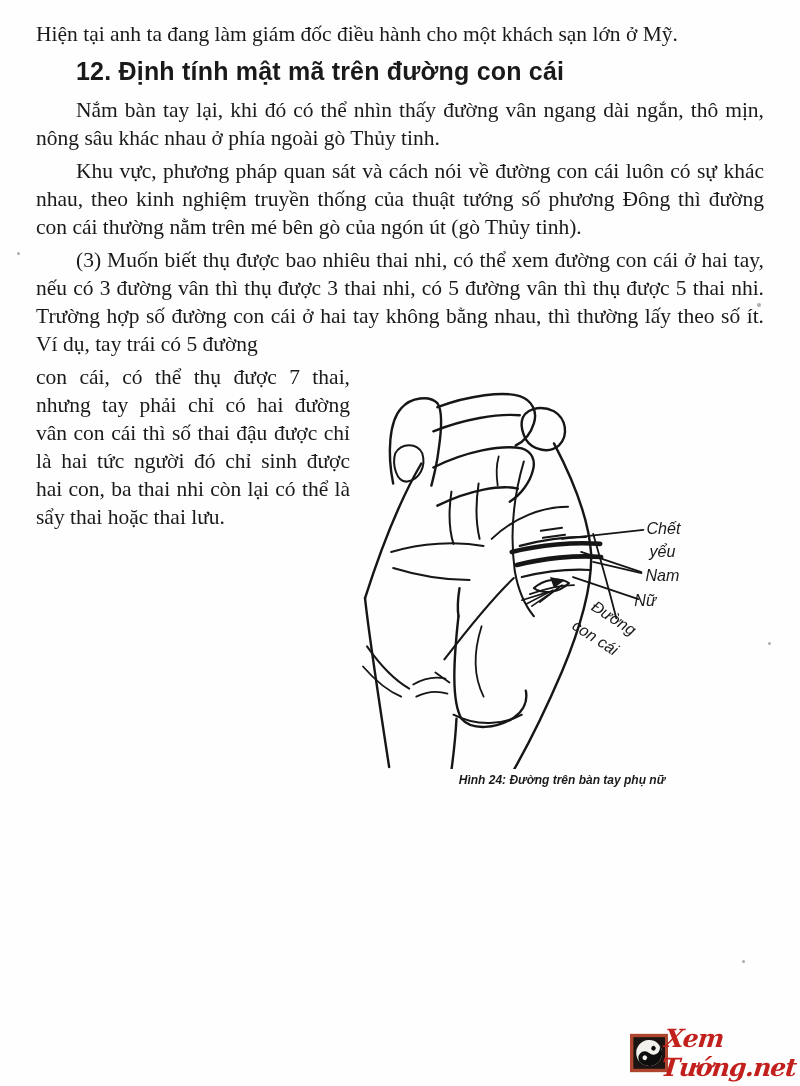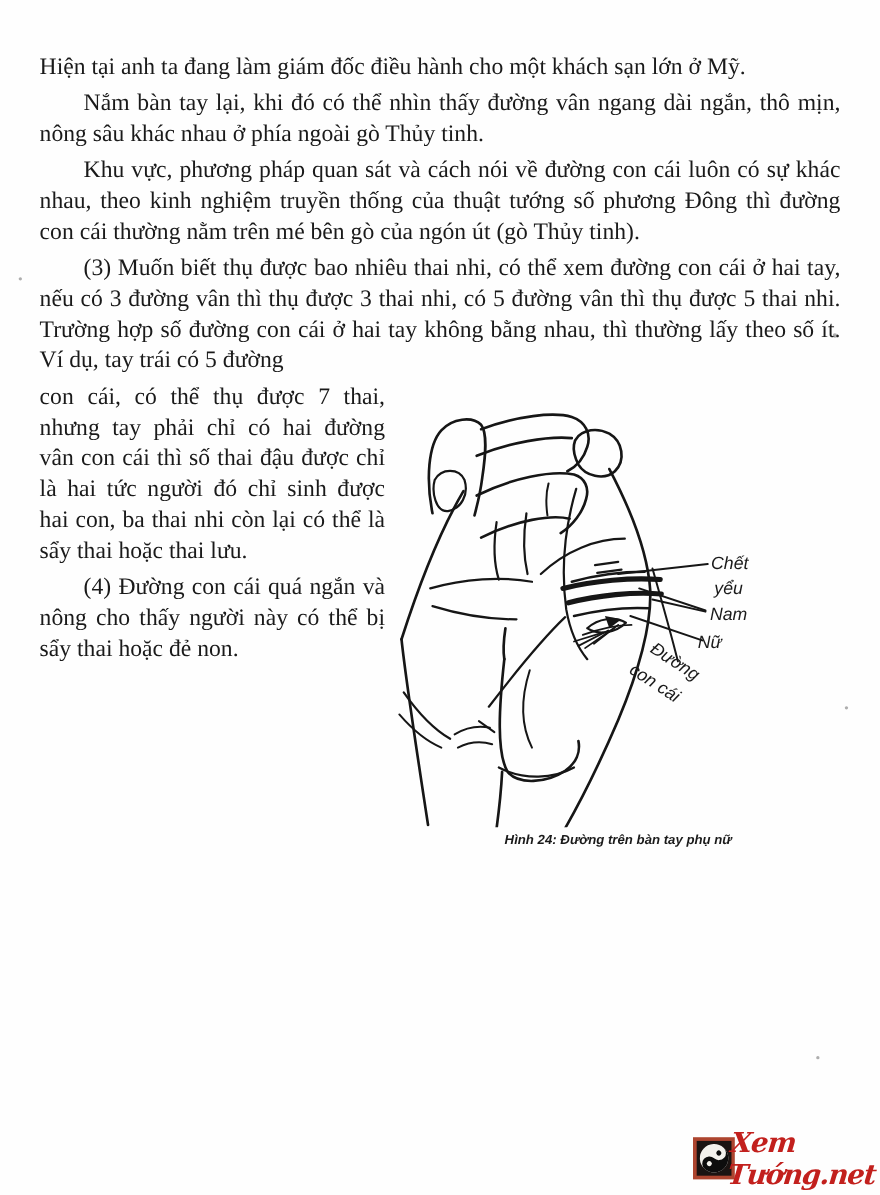--- a/index.html
+++ b/index.html
@@ -1,21 +1,21 @@
 <!DOCTYPE html>
 <html lang="vi"><head>
 <meta charset="utf-8">
 <style>
   html,body{margin:0;padding:0;}
   body{
     width:800px;height:1086px;overflow:hidden;position:relative;
     background:#fefefe;color:#1a1a1a;
     font-family:"Liberation Serif","DejaVu Serif",serif;
   }
-  .page{padding:46px 36px 0 36px;}
+  .page{padding:20px 36px 0 36px;}
   p.body{
     font-size:21.5px;line-height:28px;text-align:justify;
     margin:0 0 5px 0;
   }
   p.indent{text-indent:40px;}
   h2.heading{
     font-family:"Liberation Sans","DejaVu Sans",sans-serif;
     font-size:25px;font-weight:bold;letter-spacing:.2px;
     margin:9px 0 10px 40px;
   }
@@ -45,20 +45,21 @@
   .speck{position:absolute;background:#6b6b6b;border-radius:50%;opacity:.55;}
   .clear{clear:both;}
 </style>
 </head>
 <body>
 
 <div class="page">
 
   <p class="body">Hiện tại anh ta đang làm giám đốc điều hành cho một khách sạn lớn ở Mỹ.</p>
 
+  <h2 class="heading">12. Định tính mật mã trên đường con cái</h2>
 
   <p class="body indent">Nắm bàn tay lại, khi đó có thể nhìn thấy đường vân ngang dài ngắn, thô mịn, nông sâu khác nhau ở phía ngoài gò Thủy tinh.</p>
   <p class="body indent">Khu vực, phương pháp quan sát và cách nói về đường con cái luôn có sự khác nhau, theo kinh nghiệm truyền thống của thuật tướng số phương Đông thì đường con cái thường nằm trên mé bên gò của ngón út (gò Thủy tinh).</p>
   <p class="body indent">(3) Muốn biết thụ được bao nhiêu thai nhi, có thể xem đường con cái ở hai tay, nếu có 3 đường vân thì thụ được 3 thai nhi, có 5 đường vân thì thụ được 5 thai nhi. Trường hợp số đường con cái ở hai tay không bằng nhau, thì thường lấy theo số ít. Ví dụ, tay trái có 5 đường</p>
 
   <div class="figure">
     <svg width="404" height="404" viewBox="0 0 400 402">
       <g fill="none" stroke="#161616" stroke-width="2.4" stroke-linecap="round" stroke-linejoin="round">
 
         <path d="M4,232 C20,182 40,132 60,98"></path>
@@ -124,21 +125,20 @@
       <text class="hand-label" x="287" y="191">yểu</text>
       <text class="hand-label" x="283" y="215">Nam</text>
       <text class="hand-label" x="272" y="240">Nữ</text>
       <text class="hand-label" transform="translate(228,243) rotate(33)">Đường</text>
       <text class="hand-label" transform="translate(209,262) rotate(33)">con cái</text>
     </svg>
     <div class="caption">Hình 24: Đường trên bàn tay phụ nữ</div>
   </div>
 
   <p class="body colp">con cái, có thể thụ được 7 thai, nhưng tay phải chỉ có hai đường vân con cái thì số thai đậu được chỉ là hai tức người đó chỉ sinh được hai con, ba thai nhi còn lại có thể là sẩy thai hoặc thai lưu.</p>
-  <p class="body colp indent">(4) Đường con cái quá ngắn và nông cho thấy người này có thể bị sẩy thai hoặc đẻ non.</p>
 
   <div class="clear"></div>
 </div>
 
 <div class="speck" style="left:757px;top:303px;width:4px;height:4px;"></div>
 <div class="speck" style="left:17px;top:252px;width:3px;height:3px;"></div>
 <div class="speck" style="left:768px;top:642px;width:3px;height:3px;"></div>
 <div class="speck" style="left:742px;top:960px;width:3px;height:3px;"></div>
 
 <div class="watermark">

